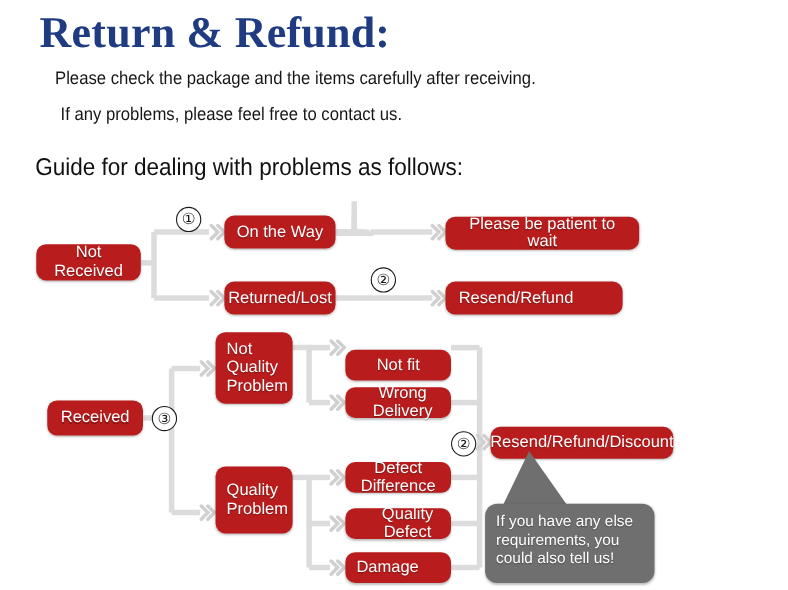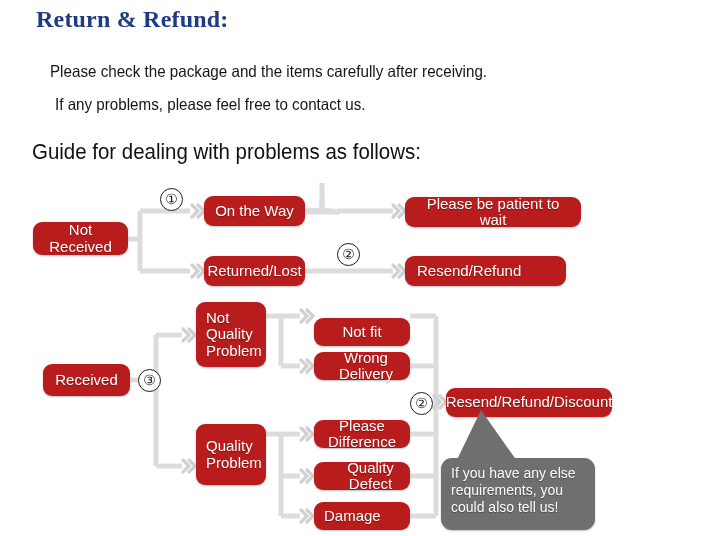--- a/index.html
+++ b/index.html
@@ -18,21 +18,21 @@
     overflow: hidden;
   }
 
   
   #title {
     position: absolute;
     left: 36px;
     top: 6px;
     font-family: "Liberation Serif", serif;
     font-weight: bold;
-    font-size: 24px;
+    font-size: 40px;
     letter-spacing: 0.2px;
     color: #1f3c82;
     white-space: nowrap;
   }
   .lead {
     position: absolute;
     font-family: "Liberation Sans", sans-serif;
     font-size: 16.5px;
     color: #161616;
     white-space: nowrap;
@@ -242,21 +242,21 @@
 Quality
 Problem</div>
 
     <div class="node left-text" style="left:196px; top:424px; width:70px; height:61px;">Quality
 Problem</div>
 
     <div class="node" style="left:314px; top:302px; width:96px; height:28px;margin-top:16px;">Not fit</div>
 
     <div class="node" style="left:314px; top:352px; width:96px; height:28px;padding-left:16px;">Wrong Delivery</div>
 
-    <div class="node" style="left:314px; top:420px; width:96px; height:28px;">Please Difference</div>
+    <div class="node" style="left:314px; top:420px; width:96px; height:28px;">Defect Difference</div>
 
     <div class="node" style="left:314px; top:462px; width:96px; height:28px;padding-left:25px;">Quality Defect</div>
 
     <div class="node left-text" style="left:314px; top:502px; width:96px; height:28px;">Damage</div>
 
     <div class="marker" style="left:410px; top:392px;">②</div>
 
     <div class="node" style="left:446px; top:388px; width:166px; height:29px;">Resend/Refund/Discount</div>
 
     <svg id="callout-tail" viewBox="0 0 78 72" width="78" height="72">

